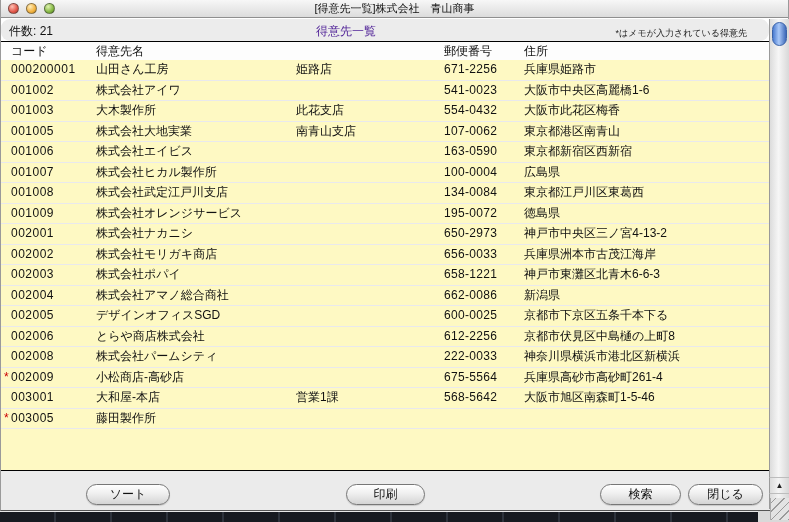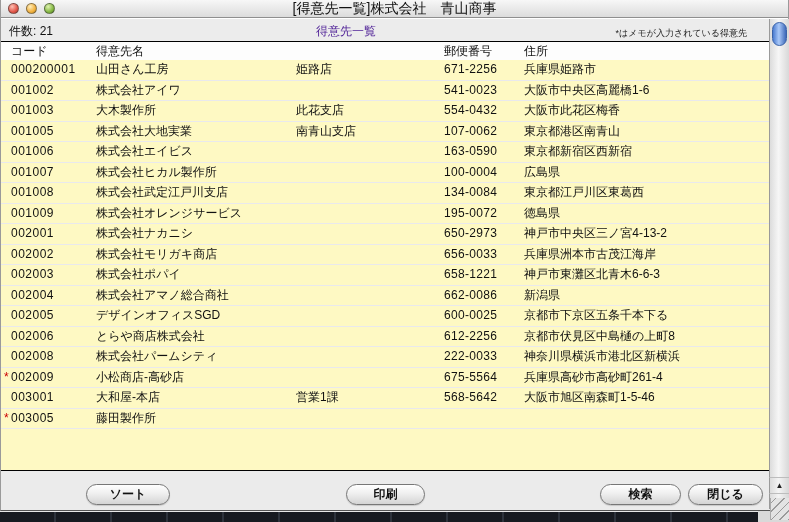--- a/index.html
+++ b/index.html
@@ -17,23 +17,23 @@
   .window { position:absolute; left:0; top:0; width:789px; height:511px; background:#fff;
     border-left:1px solid #9a9a9a; border-right:1px solid #9a9a9a; border-bottom:1px solid #555; }
 
   .titlebar { position:absolute; top:0; left:0; right:0; height:18px;
     background:linear-gradient(#f7f7f7,#dcdcdc); border-bottom:1px solid #8f8f8f; }
   .lights { position:absolute; left:7px; top:3px; display:flex; gap:7px; }
   .light { width:11px; height:11px; border-radius:50%; border:1px solid rgba(60,60,60,.55); }
   .light.red    { background:radial-gradient(circle at 35% 30%, #ffc1b5, #e2574a 60%, #a83a2e); }
   .light.yellow { background:radial-gradient(circle at 35% 30%, #ffeebb, #f2b13f 60%, #bd8a1e); }
   .light.green  { background:radial-gradient(circle at 35% 30%, #dff2b0, #85b843 60%, #567f22); }
-  .title { text-align:center; font-size:14px; line-height:17px; color:#111; }
-
-  .subheader { position:absolute; top:19px; left:0; width:768px; height:22px; background:#ececec; }
+  .title { text-align:center; font-size:11px; line-height:17px; color:#111; }
+
+  .subheader { position:absolute; top:19px; left:0; width:768px; height:22px; background:#ececec;border-radius:9px; }
   .count { position:absolute; left:8px; top:4px; font-size:12px; color:#111; }
   .list-title { position:absolute; left:280px; width:130px; top:4px; text-align:center; font-size:12px; color:#4c1d95; }
   .memo-note { position:absolute; right:22px; top:8px; font-size:9px; color:#222; }
 
   .colheader { position:absolute; top:41px; left:0; width:768px; height:28px; background:#fdfdfd;
     border-top:1px solid #000; border-bottom:1px solid #000; font-size:12px; color:#111; }
   .colheader span { position:absolute; top:1px; line-height:16px; white-space:nowrap; }
   .h-code { left:10px; } .h-name { left:95px; } .h-postal { left:443px; } .h-address { left:523px; }
 
   .tbody { position:absolute; top:60px; left:0; width:768px; height:410px; background:#fef9c3; overflow:hidden; }
@@ -44,21 +44,21 @@
   .c-name { left:95px; }
   .c-branch { left:295px; }
   .c-postal { left:443px; letter-spacing:.3px; }
   .c-address { left:523px; }
 
   .footer { position:absolute; top:470px; left:0; right:0; height:40px; background:#ebebeb; border-top:1px solid #000; }
   .btn { position:absolute; top:13px; height:21px; border-radius:11px;
     background:linear-gradient(#ffffff,#efefef 45%,#d4d4d4); border:1px solid #777;
     font-size:12px; color:#111; font-family:inherit; cursor:pointer;
     display:flex; align-items:center; justify-content:center;
-    box-shadow:0 1px 1px rgba(0,0,0,.15);font-weight:bold; }
+    box-shadow:0 1px 1px rgba(0,0,0,.15); }
   .btn-sort   { left:85px;  width:84px; }
   .btn-print  { left:345px; width:79px; }
   .btn-search { left:599px; width:81px; }
   .btn-close  { left:687px; width:75px; }
 
   
   .scrollbar { position:absolute; left:768px; top:19px; width:20px; height:458px;
     background:linear-gradient(90deg,#dcdcdc,#f6f6f6 45%,#d8d8d8);
     border-left:1px solid #9a9a9a; }
   .thumb { position:absolute; left:2px; top:3px; width:15px; height:24px; border-radius:8px;

